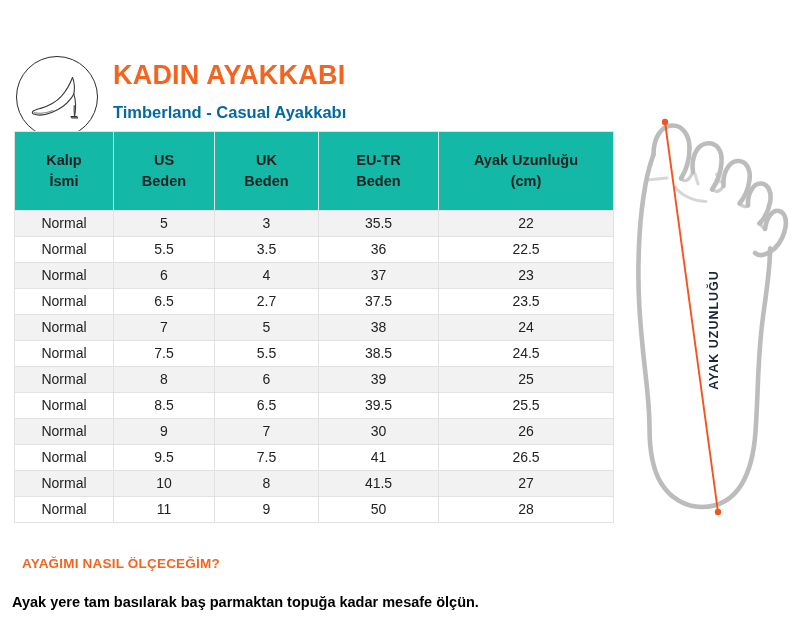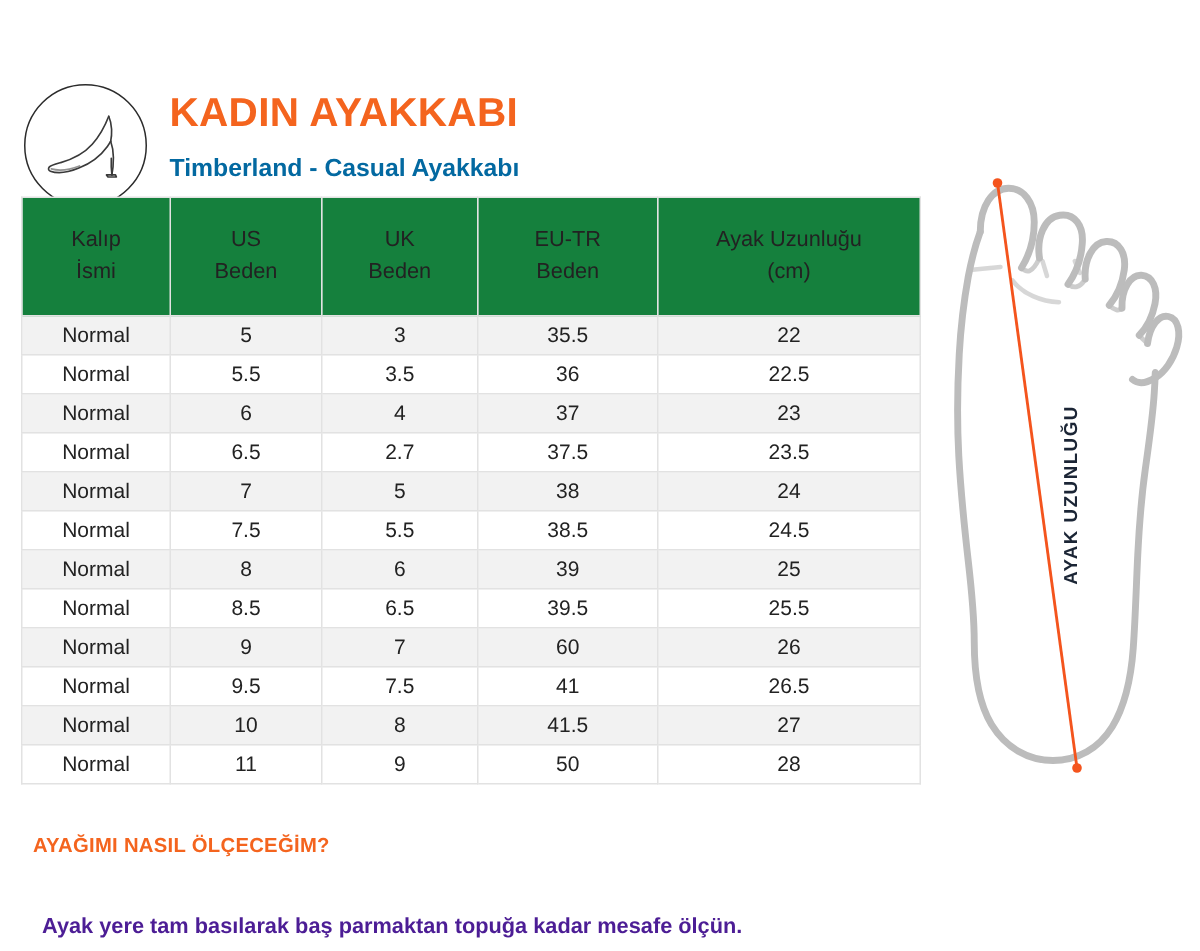--- a/index.html
+++ b/index.html
@@ -75,23 +75,23 @@
     width: 599px;
     table-layout: fixed;
   }
   table.size-table th,
   table.size-table td {
     border: 1px solid #e2e2e2;
     text-align: center;
     color: #222222;
   }
   table.size-table th {
-    background: #15803d;
+    background: #14b8a6;
     font-size: 14.5px;
-    font-weight: normal;
+    font-weight: bold;
     height: 78px;
     line-height: 21px;
     padding: 0 2px;
     vertical-align: middle;
   }
   table.size-table th .l2 { display: block; }
   table.size-table td {
     font-size: 14px;
     font-weight: normal;
     height: 25px;
@@ -148,22 +148,22 @@
     letter-spacing: 0.2px;
     margin: 10px;
     white-space: nowrap;
   }
   .howto-text {
     position: absolute;
     left: 12px;
     top: 594px;
     font-size: 14.5px;
     font-weight: bold;
-    color: #4c1d95;
-    margin: 16px;
+    color: #000000;
+    margin: 0;
     white-space: nowrap;
   }
 </style>
 </head>
 <body>
 
 <div class="header">
 
   <div class="logo-badge">
     <span>
@@ -277,21 +277,21 @@
           <td>Normal</td>
           <td>8.5</td>
           <td>6.5</td>
           <td>39.5</td>
           <td>25.5</td>
         </tr>
         <tr class="odd">
           <td>Normal</td>
           <td>9</td>
           <td>7</td>
-          <td>60</td>
+          <td>30</td>
           <td>26</td>
         </tr>
         <tr class="even">
           <td>Normal</td>
           <td>9.5</td>
           <td>7.5</td>
           <td>41</td>
           <td>26.5</td>
         </tr>
         <tr class="odd">

